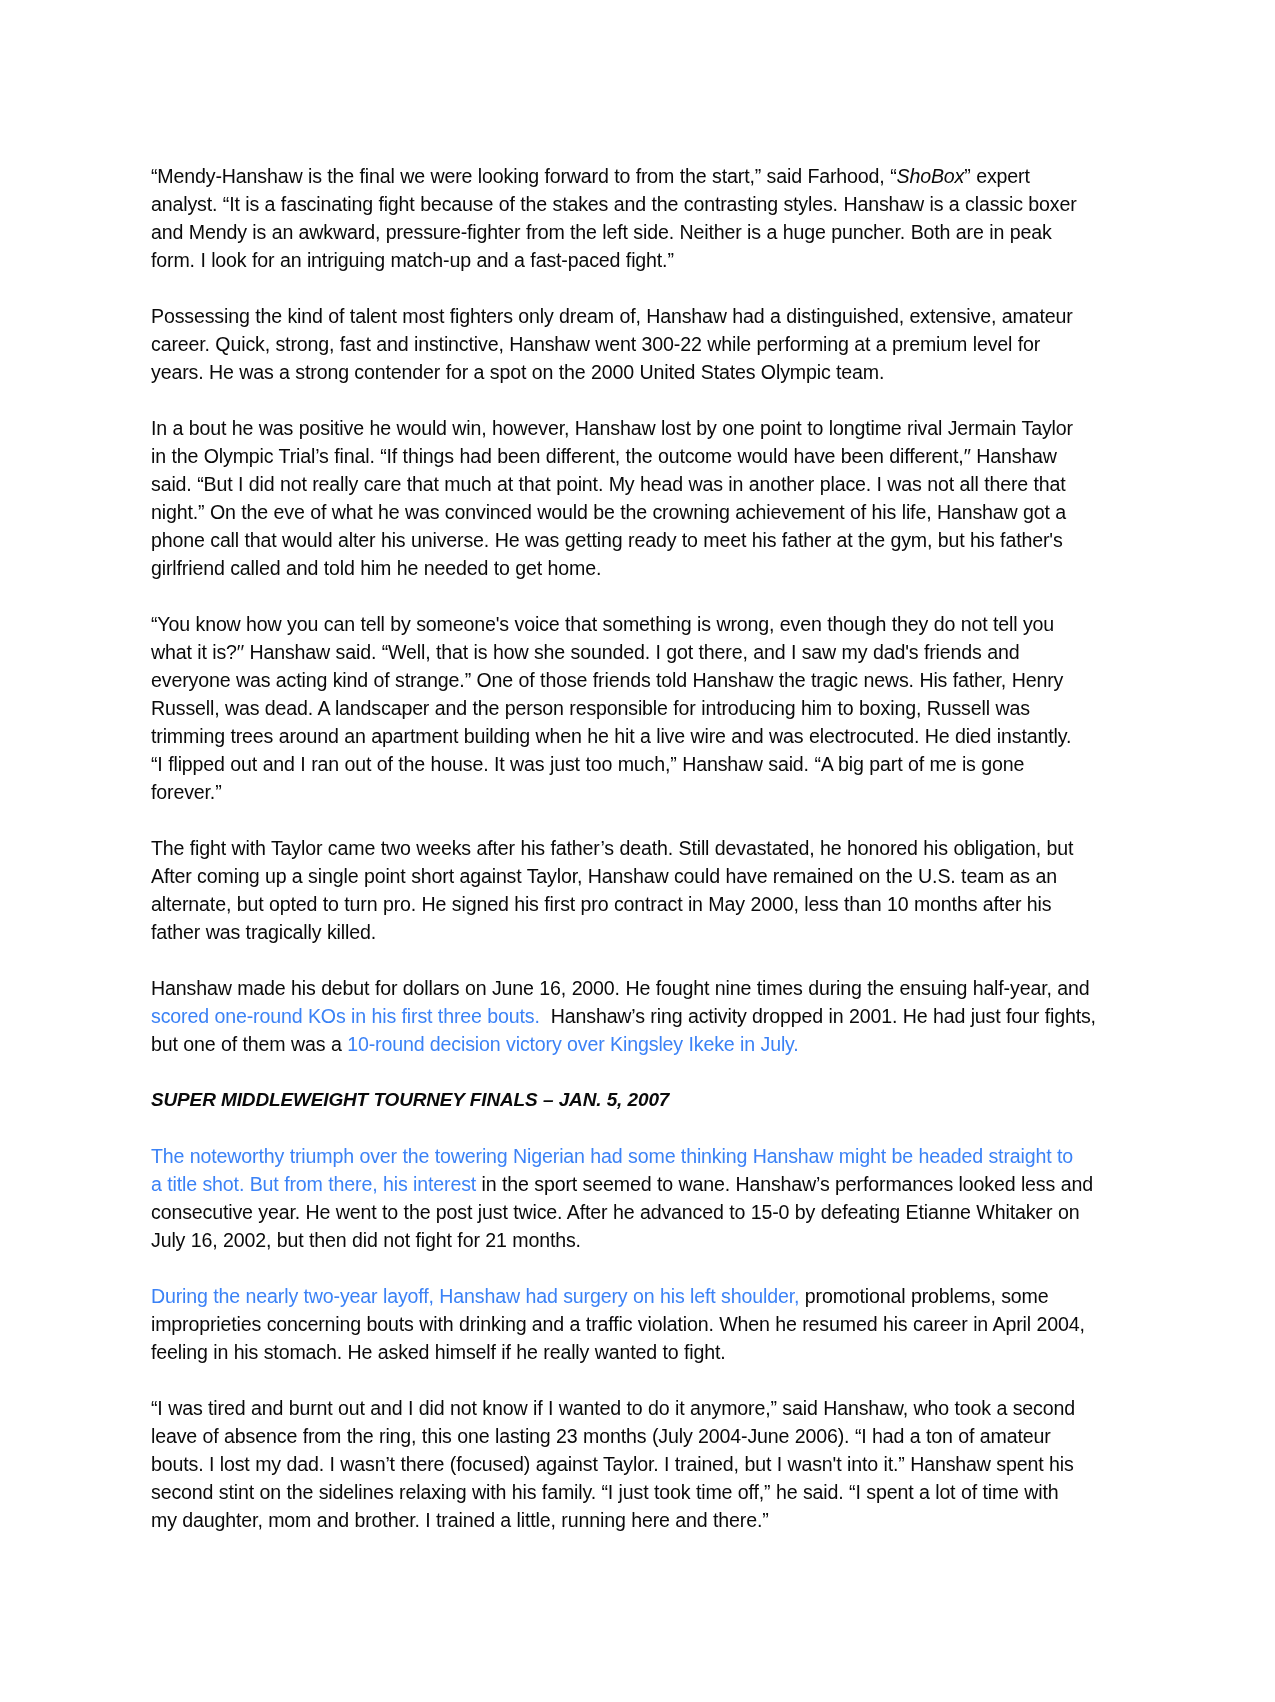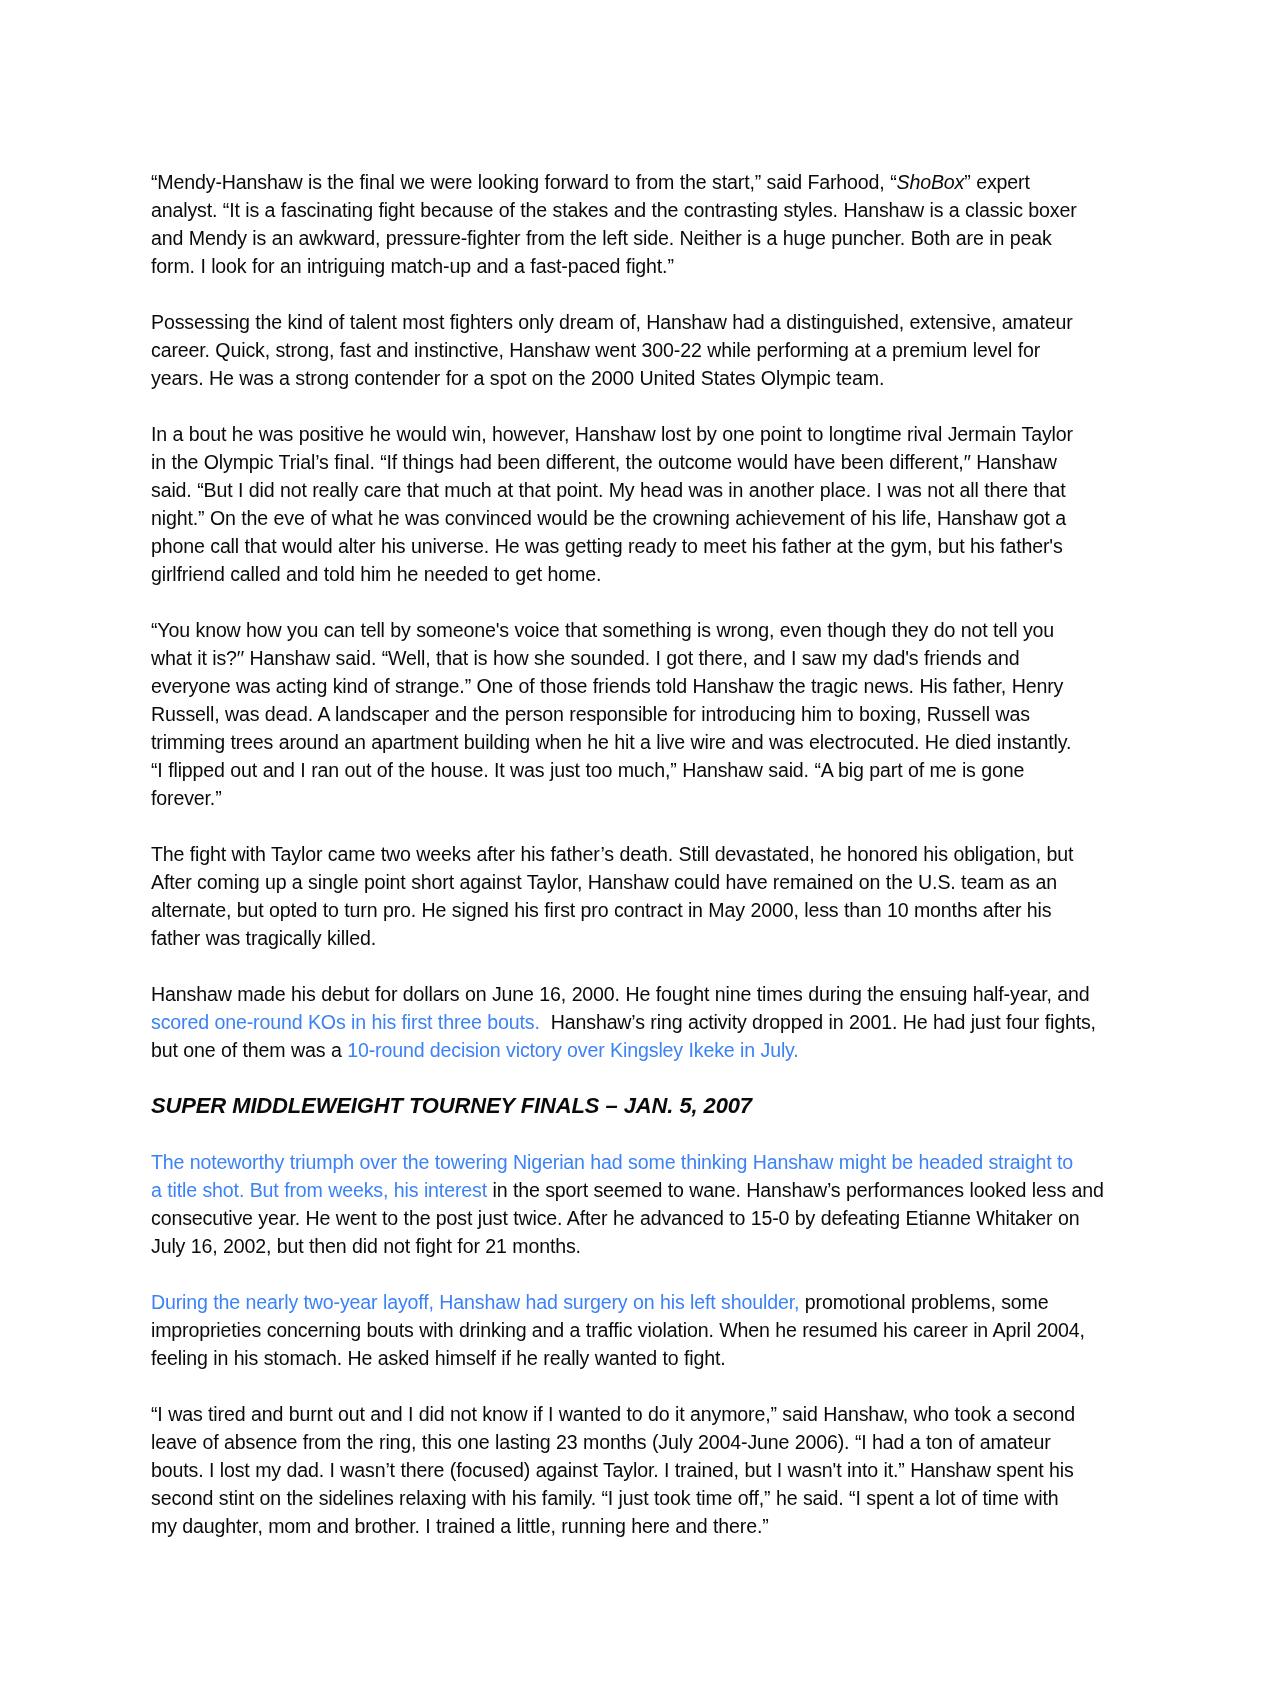--- a/index.html
+++ b/index.html
@@ -9,21 +9,21 @@
   }
   body {
     width: 1275px;
     height: 1702px;
     position: relative;
     overflow: hidden;
   }
   .page {
     position: absolute;
     left: 151px;
-    top: 168px;
+    top: 162px;
     width: 1050px;
     font-family: "Liberation Sans", sans-serif;
     font-size: 19.6px;
     line-height: 28px;
     color: #0a0a0a;
     letter-spacing: -0.15px;
     word-spacing: 0.2px;
   }
   .para {
     margin: 0 0 28px 0;
@@ -31,21 +31,21 @@
   .line {
     display: block;
     white-space: nowrap;
   }
   .grey {
     color: #3b82f6;
   }
   .heading {
     font-weight: bold;
     font-style: italic;
-    font-size: 22px;
+    font-size: 19px;
     margin: 0 0 28px 0;
     color: #0a0a0a;
   }
   em { font-style: italic; }
 </style>
 </head>
 <body>
 
 <div class="page" id="page">
     <div class="para">
@@ -83,21 +83,21 @@
       <span class="line"><span style="white-space: pre;">father was tragically killed.</span></span>
     </div>
     <div class="para">
       <span class="line"><span style="white-space: pre;">Hanshaw made his debut for dollars on June 16, 2000. He fought nine times during the ensuing half-year, and</span></span>
       <span class="line"><span class="grey" style="white-space: pre;">scored one-round KOs in his first three bouts.</span><span style="white-space: pre;">  Hanshaw’s ring activity dropped in 2001. He had just four fights,</span></span>
       <span class="line"><span style="white-space: pre;">but one of them was a </span><span class="grey" style="white-space: pre;">10-round decision victory over Kingsley Ikeke in July.</span></span>
     </div>
     <div class="heading">SUPER MIDDLEWEIGHT TOURNEY FINALS – JAN. 5, 2007</div>
     <div class="para">
       <span class="line"><span class="grey" style="white-space: pre;">The noteworthy triumph over the towering Nigerian had some thinking Hanshaw might be headed straight to</span></span>
-      <span class="line"><span class="grey" style="white-space: pre;">a title shot. But from weeks, his interest</span><span style="white-space: pre;"> in the sport seemed to wane. Hanshaw’s performances looked less and</span></span>
+      <span class="line"><span class="grey" style="white-space: pre;">a title shot. But from there, his interest</span><span style="white-space: pre;"> in the sport seemed to wane. Hanshaw’s performances looked less and</span></span>
       <span class="line"><span style="white-space: pre;">consecutive year. He went to the post just twice. After he advanced to 15-0 by defeating Etianne Whitaker on</span></span>
       <span class="line"><span style="white-space: pre;">July 16, 2002, but then did not fight for 21 months.</span></span>
     </div>
     <div class="para">
       <span class="line"><span class="grey" style="white-space: pre;">During the nearly two-year layoff, Hanshaw had surgery on his left shoulder,</span><span style="white-space: pre;"> promotional problems, some</span></span>
       <span class="line"><span style="white-space: pre;">improprieties concerning bouts with drinking and a traffic violation. When he resumed his career in April 2004,</span></span>
       <span class="line"><span style="white-space: pre;">feeling in his stomach. He asked himself if he really wanted to fight.</span></span>
     </div>
     <div class="para">
       <span class="line"><span style="white-space: pre;">“I was tired and burnt out and I did not know if I wanted to do it anymore,” said Hanshaw, who took a second</span></span>

